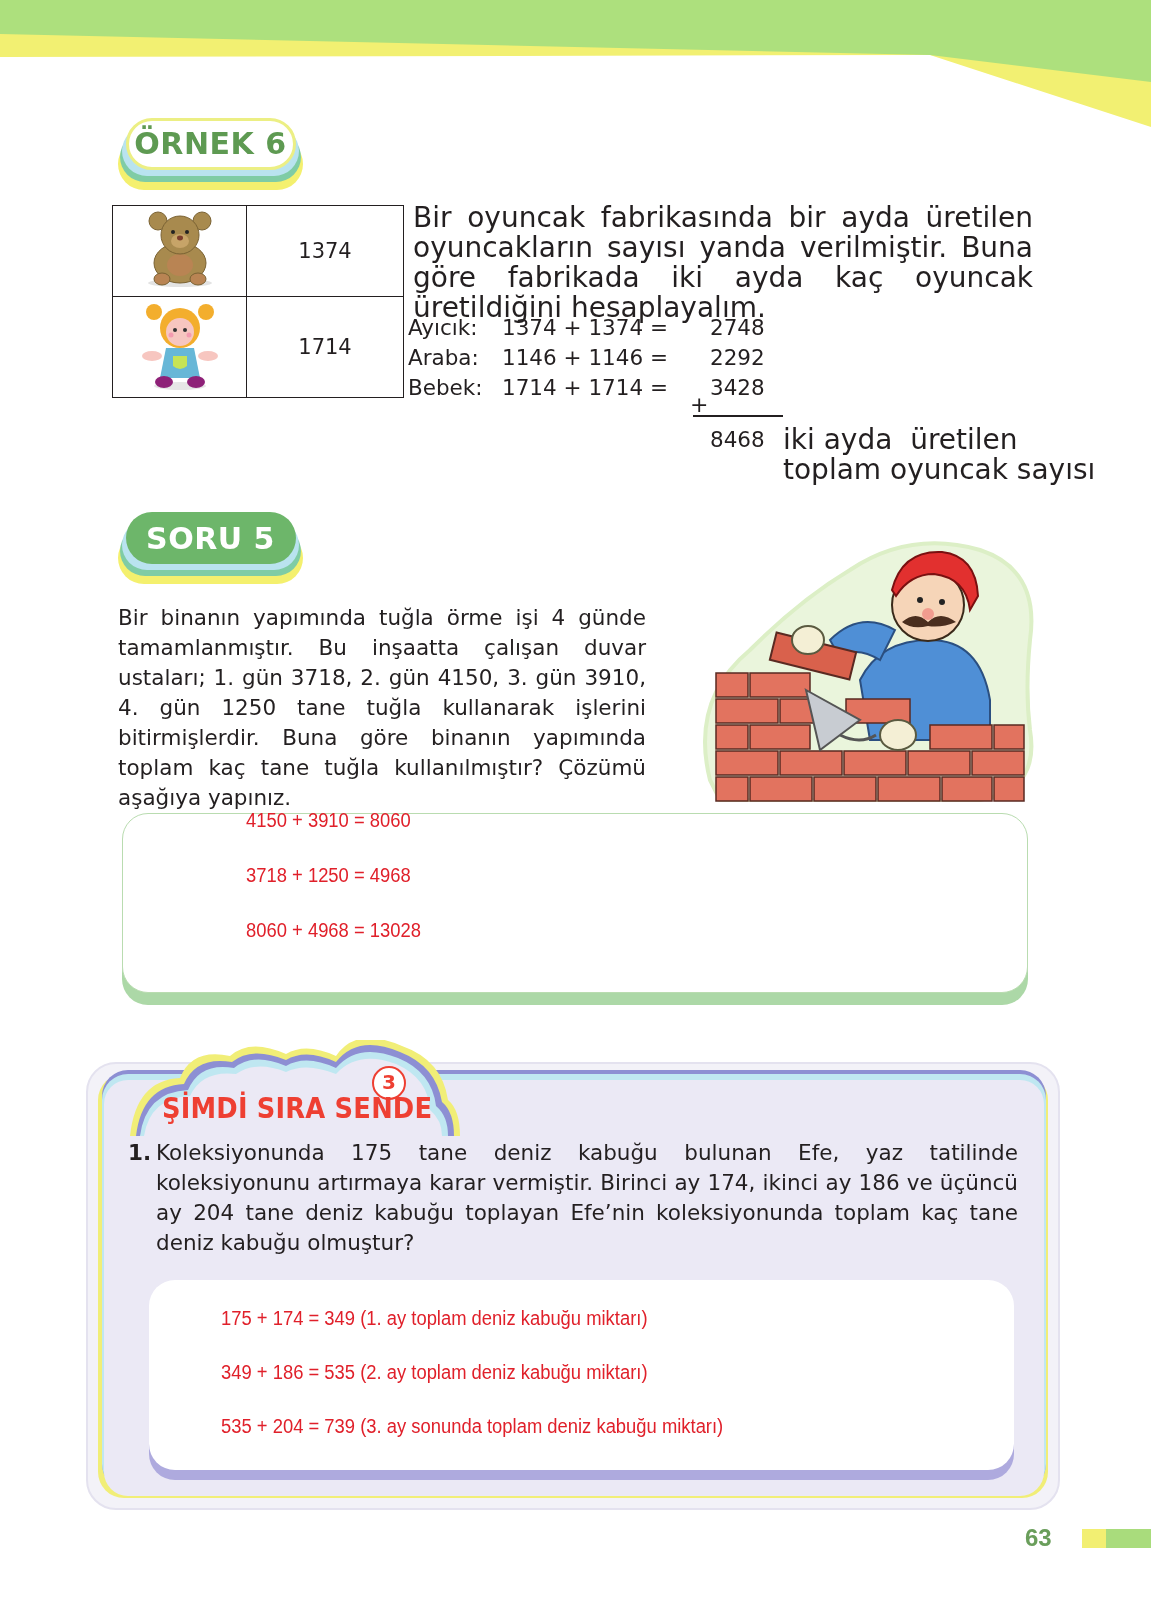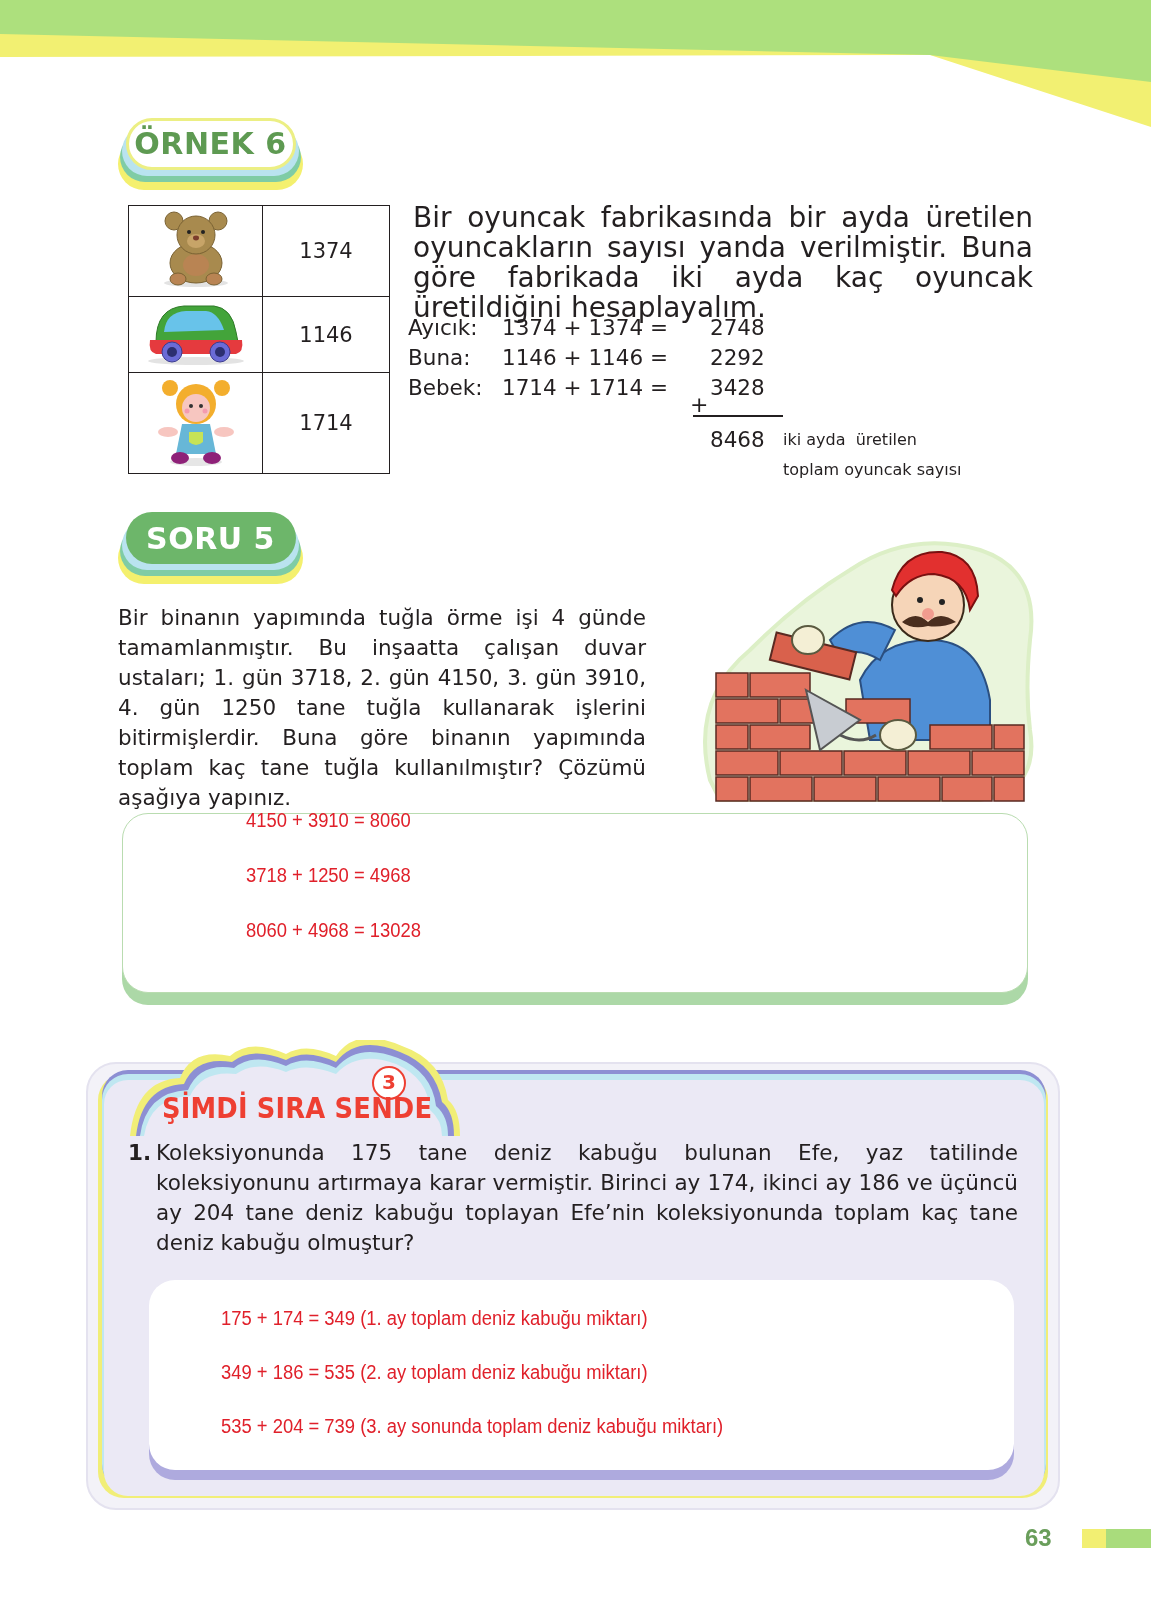--- a/index.html
+++ b/index.html
@@ -24,39 +24,39 @@
 
   
   #soru { left: 118px; top: 512px; width: 185px; height: 84px; }
   #soru .l3 { left: 0; top: 20px; width: 185px; height: 52px; background: #f4f06e; }
   #soru .l2 { left: 2px; top: 14px; width: 181px; height: 50px; background: #7fcca5; }
   #soru .l1 { left: 4px; top: 8px; width: 177px; height: 50px; background: #b9e3ef; }
   #soru .l0 { left: 8px; top: 0; width: 170px; height: 52px; background: #6db66a; }
   #soru .label { top: 9px; color: #ffffff; }
 
   
-  .toy-table { position: absolute; left: 128px; top: 205px; width: 262px; border-collapse: collapse; border-radius: 6px; }
+  .toy-table { position: absolute; left: 112px; top: 205px; width: 292px; border-collapse: collapse; border-radius: 6px; }
   .toy-table td { border: 1.5px solid #231f20; }
   .toy-table td.img { width: 134px; text-align: center; }
   .toy-table td.num { font-size: 21px; text-align: center; }
   .toy-table tr.r0 td { height: 91px; }
   .toy-table tr.r1 td { height: 76px; }
   .toy-table tr.r2 td { height: 101px; margin-top: 44px; }
 
   .intro { position: absolute; left: 413px; top: 203px; width: 620px; font-size: 28px; line-height: 30px; text-align: justify; }
 
   .calc { position: absolute; left: 408px; top: 313px; font-size: 21.5px; line-height: 30px; }
   .calc .row { position: relative; height: 30px; }
   .calc .nm { position: absolute; left: 0; }
   .calc .ex { position: absolute; left: 94px; white-space: nowrap; }
   .calc .rs { position: absolute; left: 302px; }
   .plus { position: absolute; left: 690px; top: 392px; font-size: 22px; }
   .rule { position: absolute; left: 693px; top: 415px; width: 90px; height: 2px; background: #231f20; }
   .total { position: absolute; left: 710px; top: 425px; font-size: 21.5px; line-height: 30px; }
-  .total-desc { position: absolute; left: 783px; top: 425px; font-size: 16px; line-height: 30px; }
+  .total-desc { position: absolute; left: 783px; top: 425px; font-size: 28px; line-height: 30px; }
 
   .question { position: absolute; left: 118px; top: 603px; width: 528px; font-size: 21.5px; line-height: 30px; text-align: justify; }
 
   .worker { position: absolute; left: 680px; top: 530px; width: 380px; height: 280px; }
 
   .answer-box { position: absolute; left: 122px; top: 813px; width: 906px; height: 190px; }
   .answer-box .shadow { position: absolute; left: 0; top: 12px; width: 906px; height: 180px; background: #acd8a7; border-radius: 26px; }
   .answer-box .card { position: absolute; left: 0; top: 0; width: 906px; height: 180px; background: #ffffff; border: 1.5px solid #b9dcb0; border-radius: 26px; }
   .red { color: #e0202a; font-family: "Liberation Sans Narrow", "Liberation Sans", sans-serif; font-size: 20px; }
   .answer-box .line { position: absolute; left: 124px; transform: scaleX(0.92); transform-origin: left; white-space: nowrap; }
@@ -114,35 +114,20 @@
         <circle cx="40" cy="26" r="19" fill="#a88a4e" stroke="#7a6233"></circle>
         <ellipse cx="40" cy="32" rx="9" ry="7" fill="#c7a468"></ellipse>
         <circle cx="33" cy="23" r="2" fill="#222"></circle>
             <circle cx="47" cy="23" r="2" fill="#222"></circle>
         <ellipse cx="40" cy="29" rx="3" ry="2.4" fill="#7b3d2c"></ellipse>
         <ellipse cx="22" cy="70" rx="8" ry="6" fill="#b98453" stroke="#7a6233"></ellipse>
             <ellipse cx="58" cy="70" rx="8" ry="6" fill="#b98453" stroke="#7a6233"></ellipse>
       </svg>
     </td>
     <td class="num">1374</td>
-  </tr>
-  <tr class="r1">
-    <td class="img">
-      <svg width="104" height="66" viewBox="0 0 104 66">
-        <ellipse cx="52" cy="61" rx="48" ry="4" fill="#e3e3e3"></ellipse>
-        <path d="M12,42 Q12,8 40,6 L70,6 Q88,8 92,32 L94,42 Z" fill="#43a43a" stroke="#2f7a28"></path>
-        <path d="M20,32 Q22,12 42,11 L62,11 Q74,12 80,30 Z" fill="#68c3ea"></path>
-        <path d="M6,40 L98,40 Q100,52 92,54 L12,54 Q4,52 6,40 Z" fill="#e53a3e"></path>
-        <circle cx="28" cy="52" r="10" fill="#6a6bd6" stroke="#3c3c90"></circle>
-            <circle cx="28" cy="52" r="5" fill="#2c2f70"></circle>
-        <circle cx="76" cy="52" r="10" fill="#6a6bd6" stroke="#3c3c90"></circle>
-            <circle cx="76" cy="52" r="5" fill="#2c2f70"></circle>
-      </svg>
-    </td>
-    <td class="num">1146</td>
   </tr>
   <tr class="r2">
     <td class="img">
       <svg width="80" height="94" viewBox="0 0 80 94">
         <ellipse cx="40" cy="88" rx="26" ry="4" fill="#e6e6e6"></ellipse>
         <circle cx="14" cy="14" r="8" fill="#f3ae2d"></circle>
             <circle cx="66" cy="14" r="8" fill="#f3ae2d"></circle>
         <circle cx="40" cy="30" r="20" fill="#f3ae2d"></circle>
         <circle cx="40" cy="34" r="14" fill="#f7c6c0"></circle>
         <circle cx="35" cy="32" r="2" fill="#333"></circle>
@@ -164,21 +149,21 @@
 
 <p class="intro">Bir oyuncak fabrikasında bir ayda üretilen oyuncakların sayısı yanda verilmiştir. Buna göre fabrikada iki ayda kaç oyuncak üretildiğini hesaplayalım.</p>
 
 <div class="calc">
   <div class="row">
     <span class="nm">Ayıcık:</span>
     <span class="ex">1374 + 1374 =</span>
     <span class="rs">2748</span>
   </div>
   <div class="row">
-    <span class="nm">Buna:</span>
+    <span class="nm">Araba:</span>
     <span class="ex">1146 + 1146 =</span>
     <span class="rs">2292</span>
   </div>
   <div class="row">
     <span class="nm">Bebek:</span>
     <span class="ex">1714 + 1714 =</span>
     <span class="rs">3428</span>
   </div>
 </div>
 <span class="plus">+</span>

